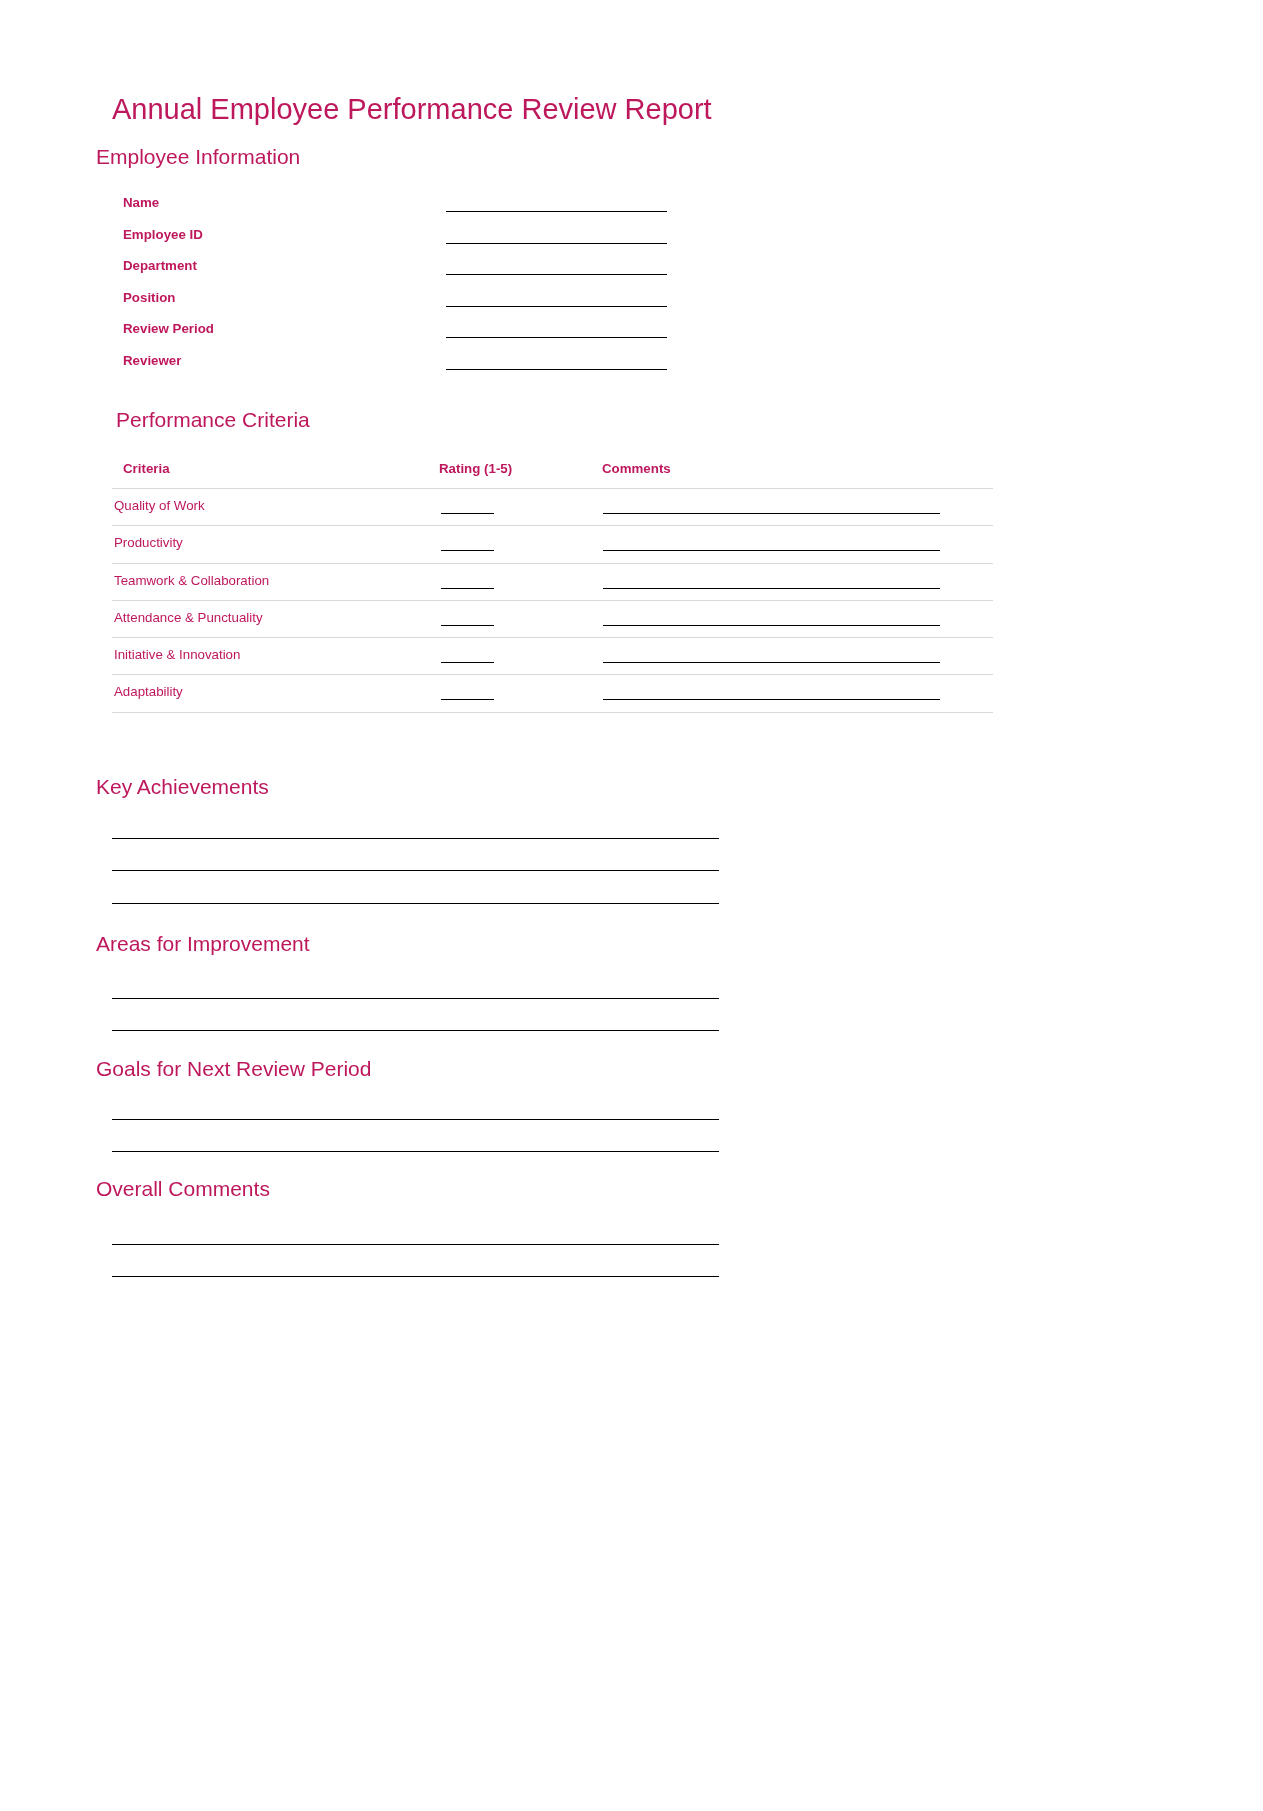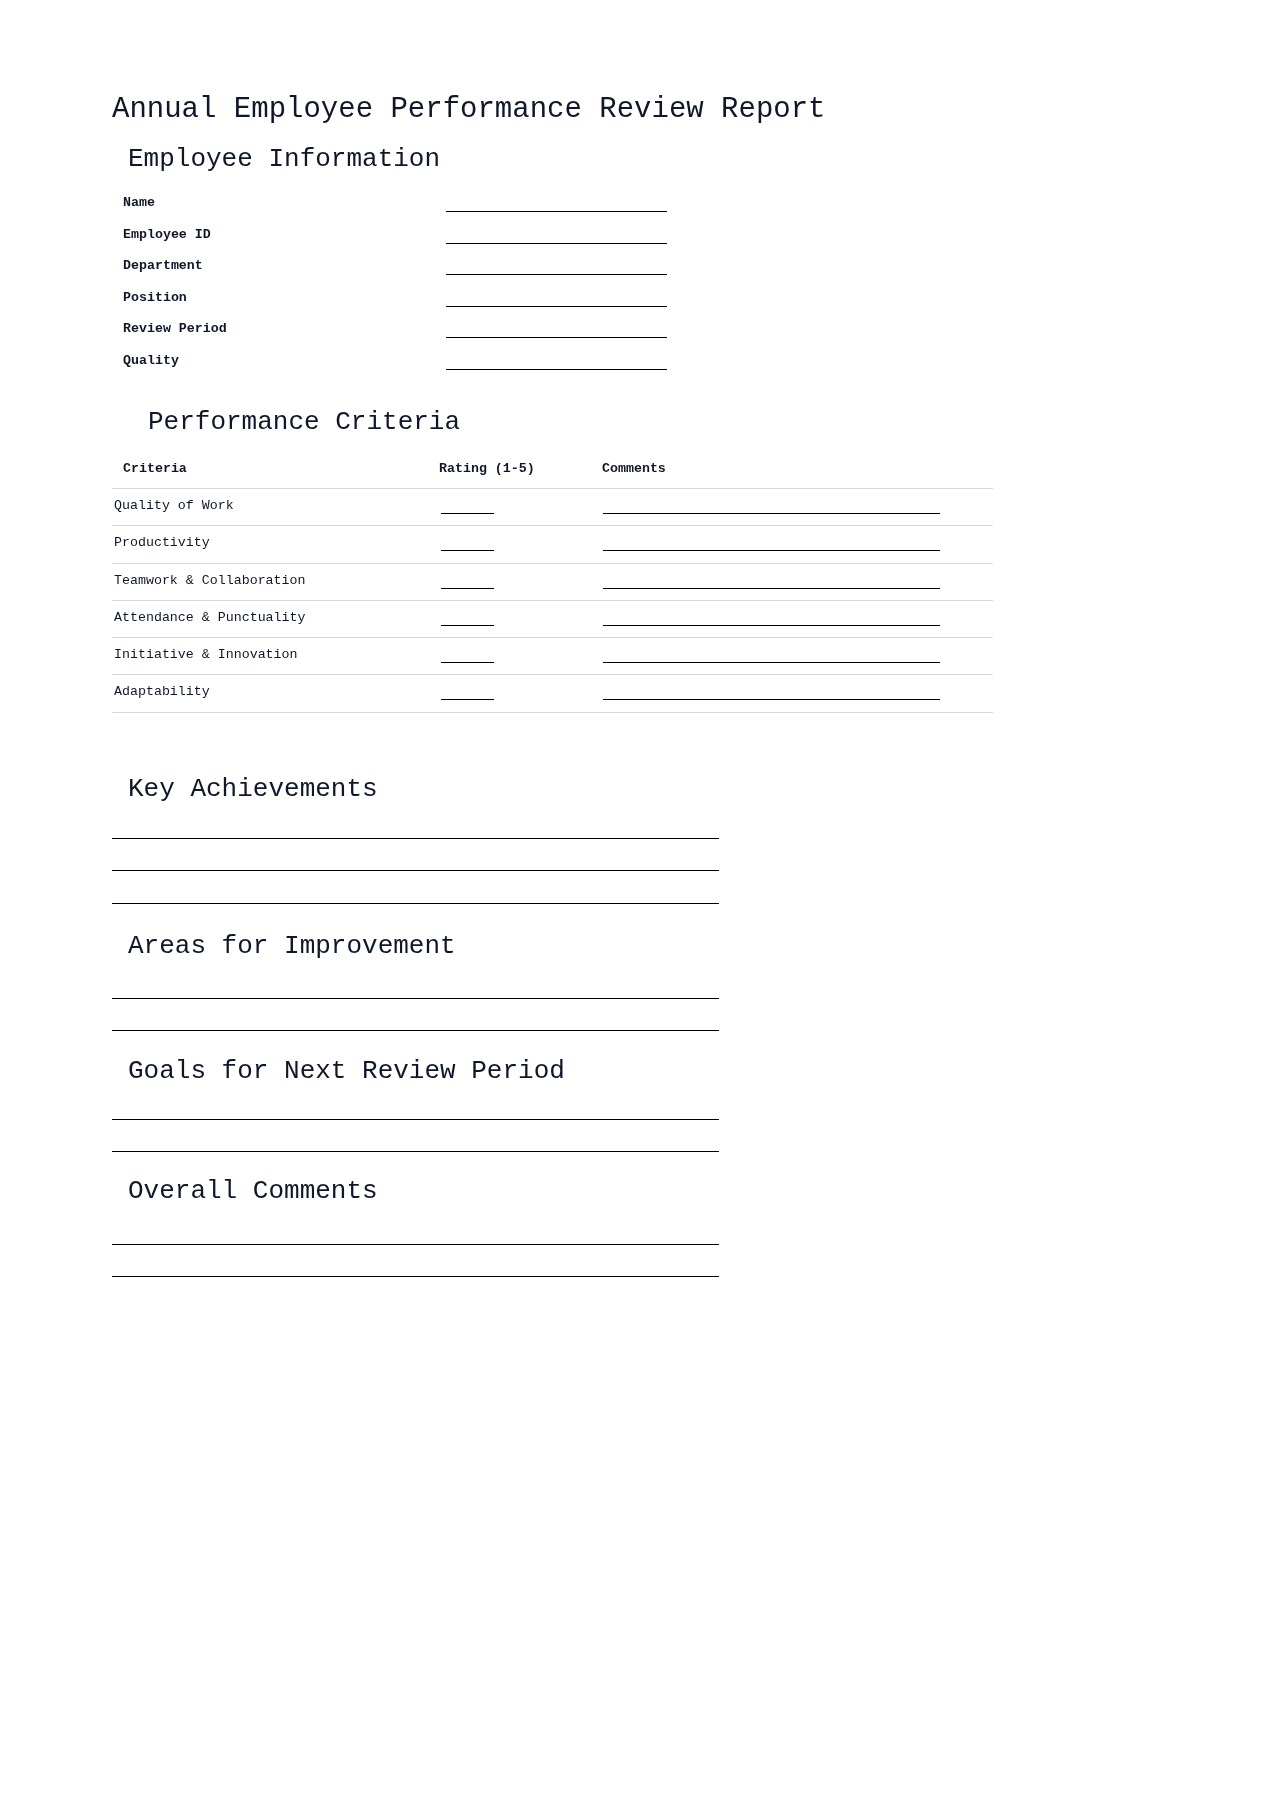--- a/index.html
+++ b/index.html
@@ -2,32 +2,32 @@
 <html><head>
 <meta charset="utf-8">
 <style>
   * { margin:0; padding:0; box-sizing:border-box; }
   html, body { background:#ffffff; }
   .page {
     position:relative;
     width:1263px;
     height:1811px;
     background:#ffffff;
-    font-family:Liberation Mono, monospace;
-    color:#0f172a;
+    font-family:Liberation Sans, sans-serif;
+    color:#be185d;
     overflow:hidden;
   }
 
   .doc-title {
     position:absolute; left:112px; top:95px;
     font-size:29px; line-height:1; font-weight:400;
   }
   .section-heading {
-    position:absolute; left:128px;
-    font-size:26px; line-height:1; font-weight:400;
+    position:absolute; left:96px;
+    font-size:21px; line-height:1; font-weight:400;
   }
   .h-employee   { top:146px; }
   .h-criteria   { top:409px;margin-left:20px; }
   .h-achieve    { top:776px; }
   .h-improve    { top:933px; }
   .h-goals      { top:1058px; }
   .h-overall    { top:1178px; }
 
   
   .fields { position:absolute; left:112px; top:195px; width:881px; }
@@ -100,21 +100,21 @@
     </div>
     <div class="field-row">
       <span class="field-label">Position</span>
       <span class="field-line"></span>
     </div>
     <div class="field-row">
       <span class="field-label">Review Period</span>
       <span class="field-line"></span>
     </div>
     <div class="field-row">
-      <span class="field-label">Quality</span>
+      <span class="field-label">Reviewer</span>
       <span class="field-line"></span>
     </div>
   </div>
 
   <div class="section-heading h-criteria">Performance Criteria</div>
 
   <div class="ptable">
     <div class="thead">
       <span class="th c1">Criteria</span>
       <span class="th c2">Rating (1-5)</span>

